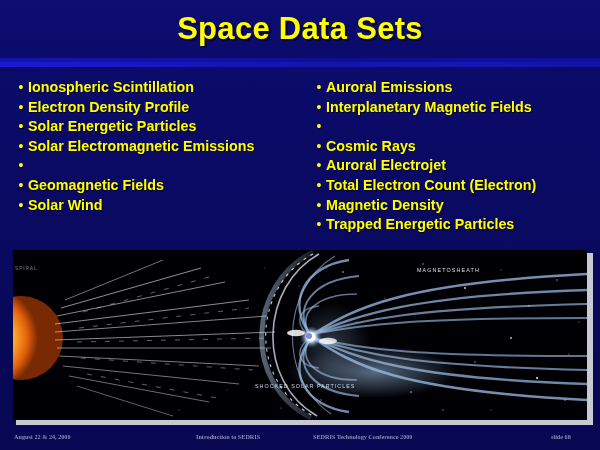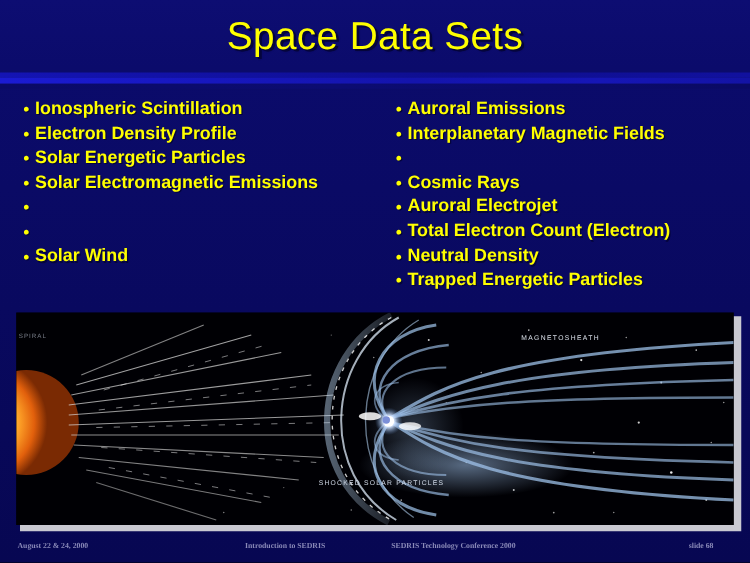--- a/index.html
+++ b/index.html
@@ -33,21 +33,21 @@
     position: absolute;
     left: 0; top: 0;
     width: 600px;
     height: 58px;
     display: flex;
     align-items: center;
     justify-content: center;
   }
   .title {
     font-size: 31px;
-    font-weight: normal;
+    font-weight: bold;
     color: #ffff00;
     letter-spacing: 0.3px;
     text-shadow: 2px 2px 0 #05053a, 2px 2px 1px #05053a;
     white-space: nowrap;
   }
 
   
   .divider {
     position: absolute;
     left: 0;
@@ -191,20 +191,21 @@
       </div>
       <div class="bullet-row">
         <span class="dot">•</span>
         <span class="btext">Solar Electromagnetic Emissions</span>
       </div>
       <div class="bullet-row">
         <span class="dot">•</span>
       </div>
       <div class="bullet-row">
         <span class="dot">•</span>
+        <span class="btext">Geomagnetic Fields</span>
       </div>
       <div class="bullet-row">
         <span class="dot">•</span>
         <span class="btext">Solar Wind</span>
       </div>
     </div>
 
     <div class="col col-right">
       <div class="bullet-row">
         <span class="dot">•</span>
@@ -224,21 +225,21 @@
       <div class="bullet-row">
         <span class="dot">•</span>
         <span class="btext">Auroral Electrojet</span>
       </div>
       <div class="bullet-row">
         <span class="dot">•</span>
         <span class="btext">Total Electron Count (Electron)</span>
       </div>
       <div class="bullet-row">
         <span class="dot">•</span>
-        <span class="btext">Neutral Density</span>
+        <span class="btext">Magnetic Density</span>
       </div>
       <div class="bullet-row">
         <span class="dot">•</span>
         <span class="btext">Trapped Energetic Particles</span>
       </div>
     </div>
 
   </div>
 
   <div class="art-wrap">

